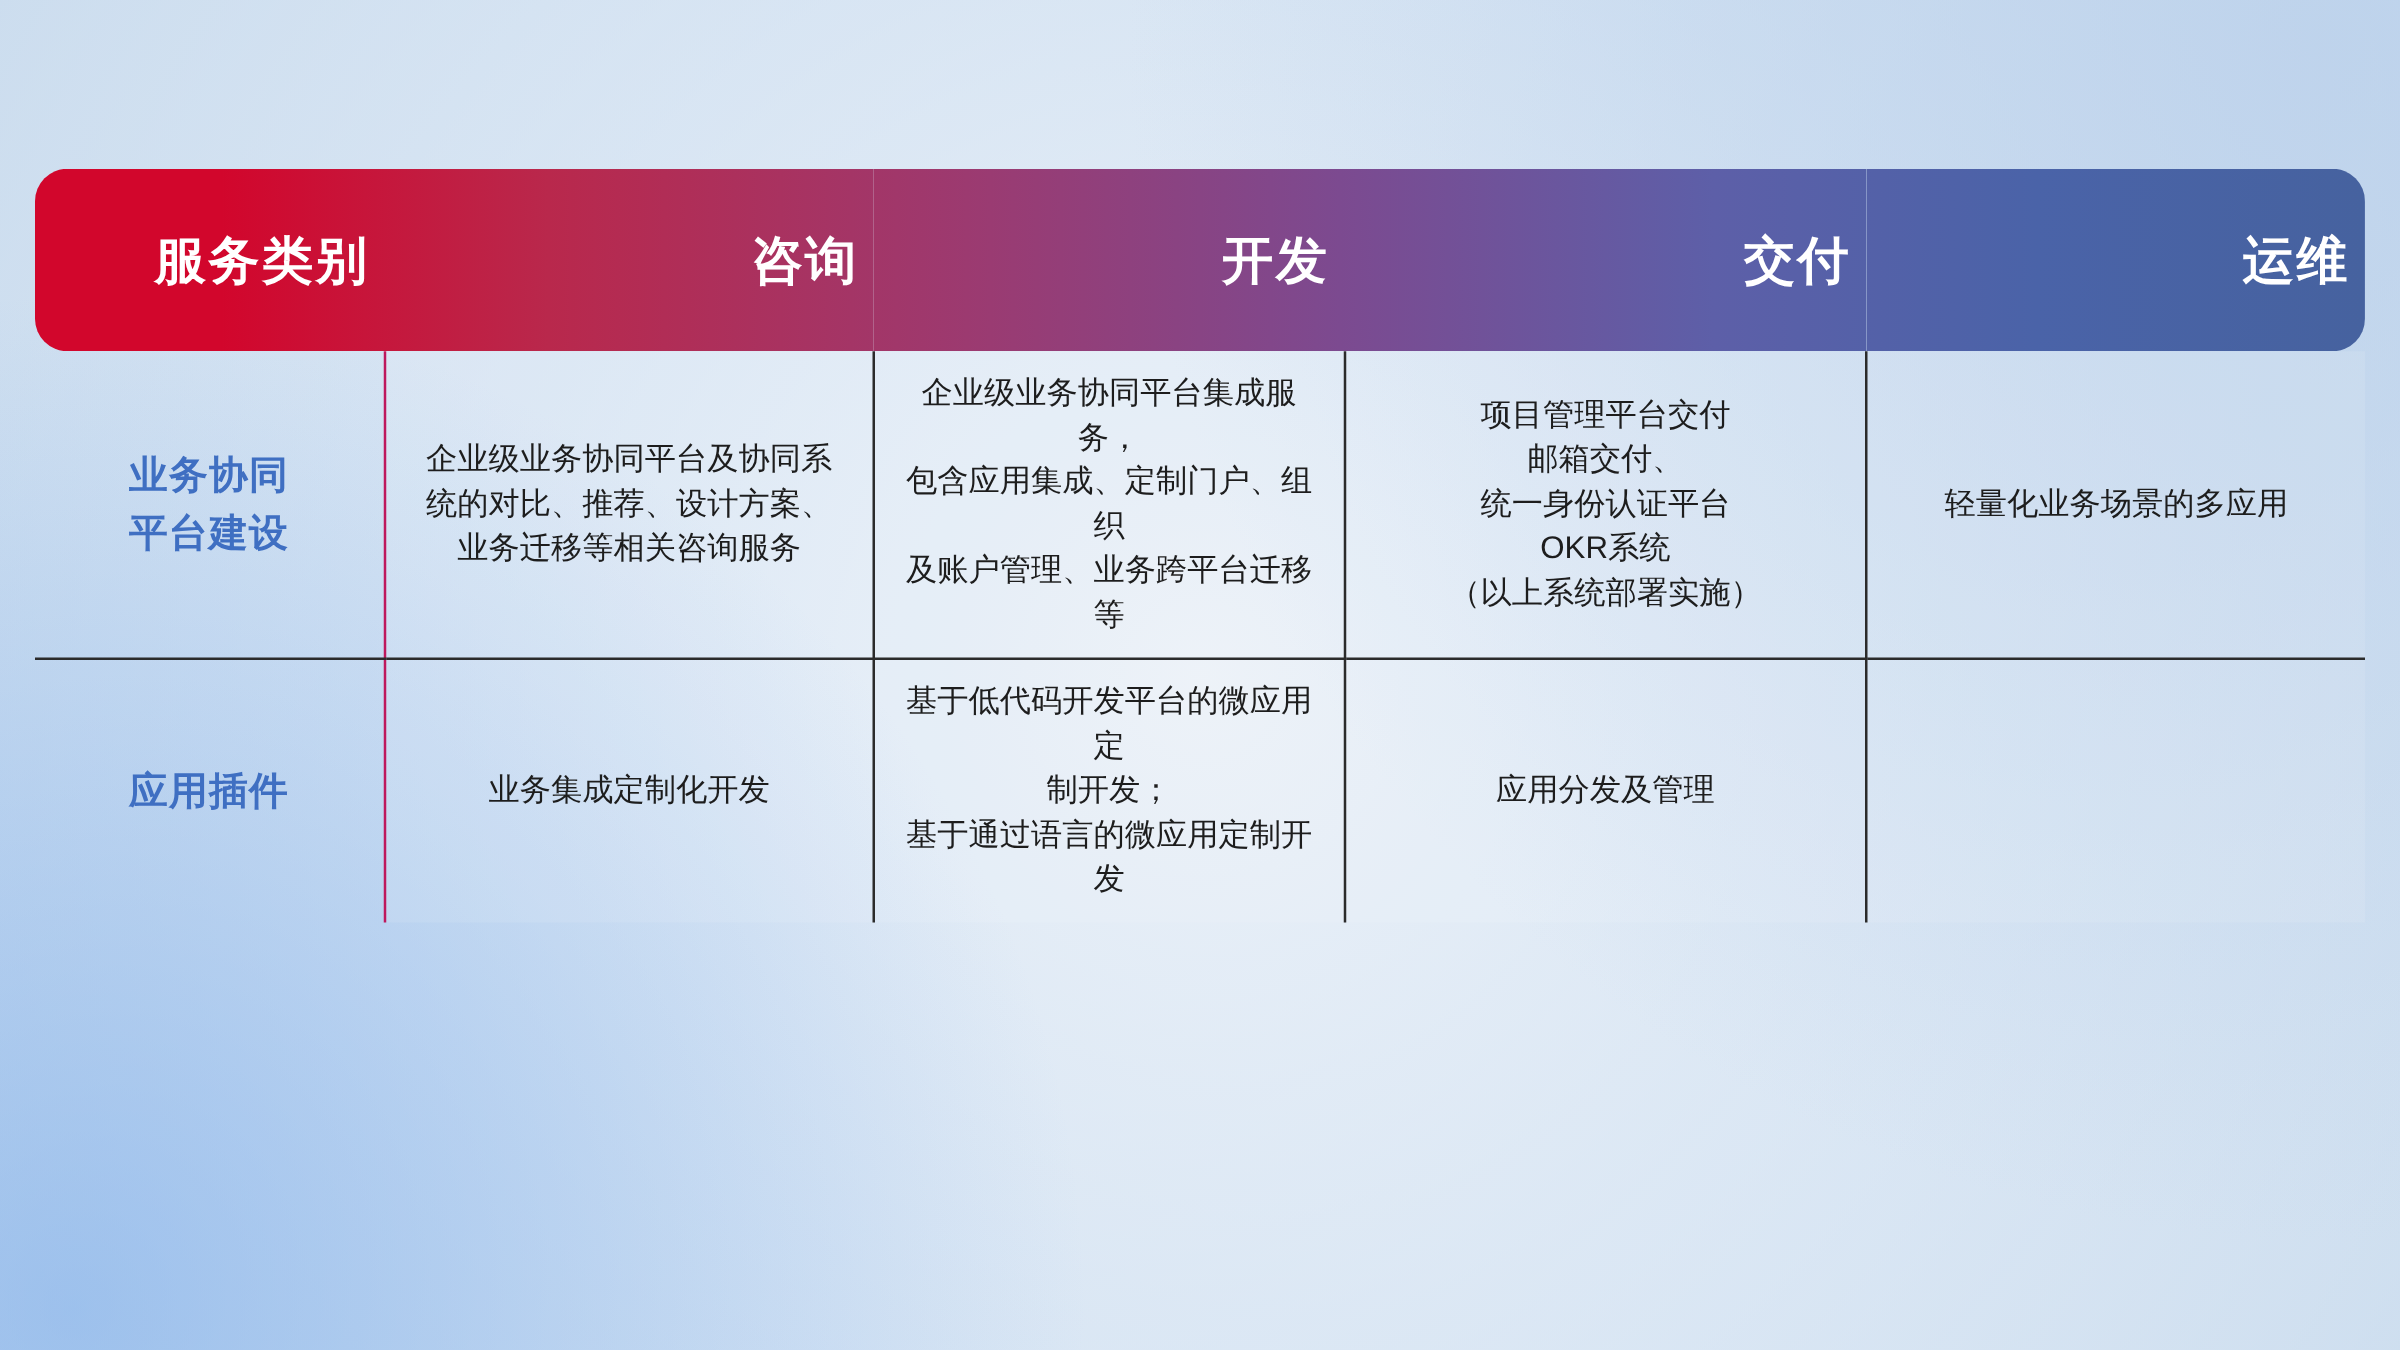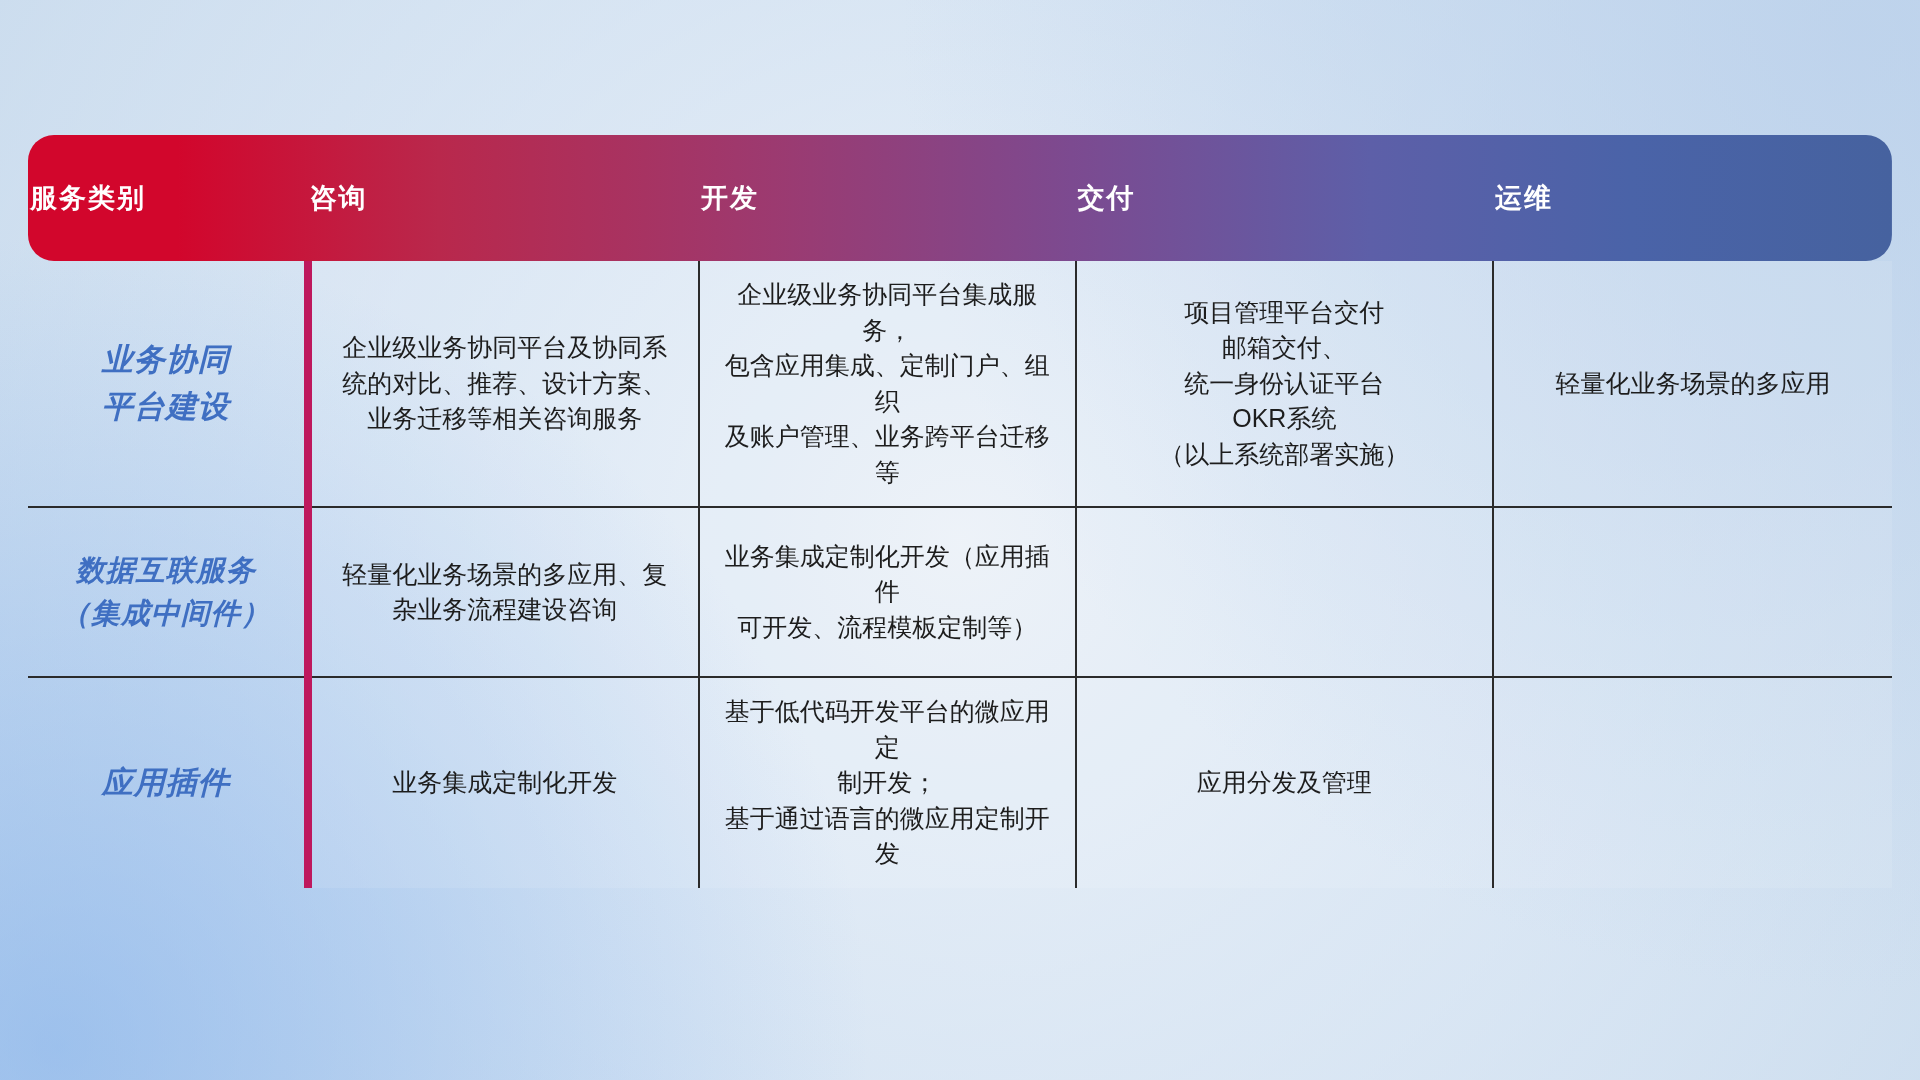--- a/index.html
+++ b/index.html
@@ -27,26 +27,26 @@
   }
 
   table.service-table {
     width: 100%;
     border-collapse: collapse;
     table-layout: fixed;
   }
 
   
   thead th {
-    padding: 2px;
+    padding: 12px;
     height: 122px;
     vertical-align: middle;
-    text-align: left;
+    text-align: right;
     color: #ffffff;
-    font-size: 27px;
+    font-size: 41px;
     font-weight: bold;
     letter-spacing: 2px;
     position: relative;
   }
   thead tr {
     background: linear-gradient(90deg,
         #d2062c 0%,
         #d2062c 8%,
         #b9284c 22%,
         #9c3a70 40%,
@@ -71,23 +71,22 @@
     border-bottom: 2px solid #2b2b2b;
     padding: 16px 18px;
     text-align: center;
     vertical-align: middle;
     font-size: 25px;
     line-height: 1.42;
     color: #1d1d1d;
     background: rgba(255,255,255,0.10);
   }
   tbody tr td:first-child {
-    border-right: 8px solid #be185d;
+    border-right: 2px solid #be185d;
     border-left: none;
-    font-style: italic;
   }
   tbody tr td:last-child {
     border-right: none;
   }
   tbody tr:last-child td {
     border-bottom: none;
   }
 
   
   td.cat {
@@ -154,40 +153,20 @@
           <span class="cell-text">项目管理平台交付
 邮箱交付、
 统一身份认证平台
 OKR系统
 （以上系统部署实施）</span>
         </td>
         <td>
           <span class="cell-text">轻量化业务场景的多应用</span>
         </td>
       </tr>
-      <tr class="row2">
-        <td class="cat narrow">
-          <span class="cat-text">数据互联服务
-（集成中间件）</span>
-        </td>
-        <td>
-          <span class="cell-text">轻量化业务场景的多应用、复
-杂业务流程建设咨询</span>
-        </td>
-        <td>
-          <span class="cell-text">业务集成定制化开发（应用插件
-可开发、流程模板定制等）</span>
-        </td>
-        <td>
-          <span class="cell-text"></span>
-        </td>
-        <td>
-          <span class="cell-text"></span>
-        </td>
-      </tr>
       <tr class="row3">
         <td class="cat">
           <span class="cat-text">应用插件</span>
         </td>
         <td>
           <span class="cell-text">业务集成定制化开发</span>
         </td>
         <td>
           <span class="cell-text">基于低代码开发平台的微应用定
 制开发；

